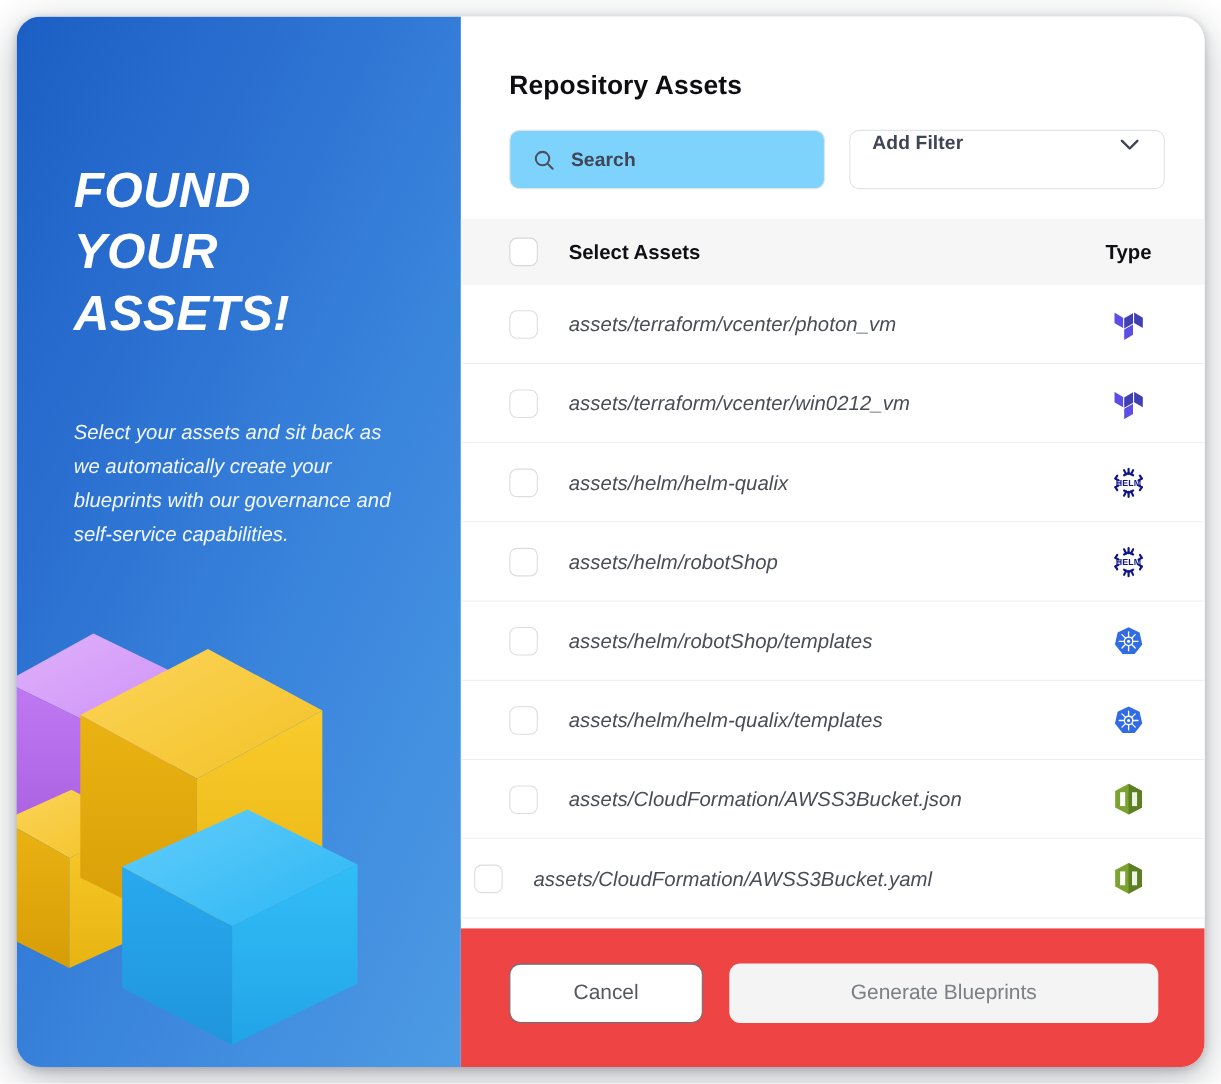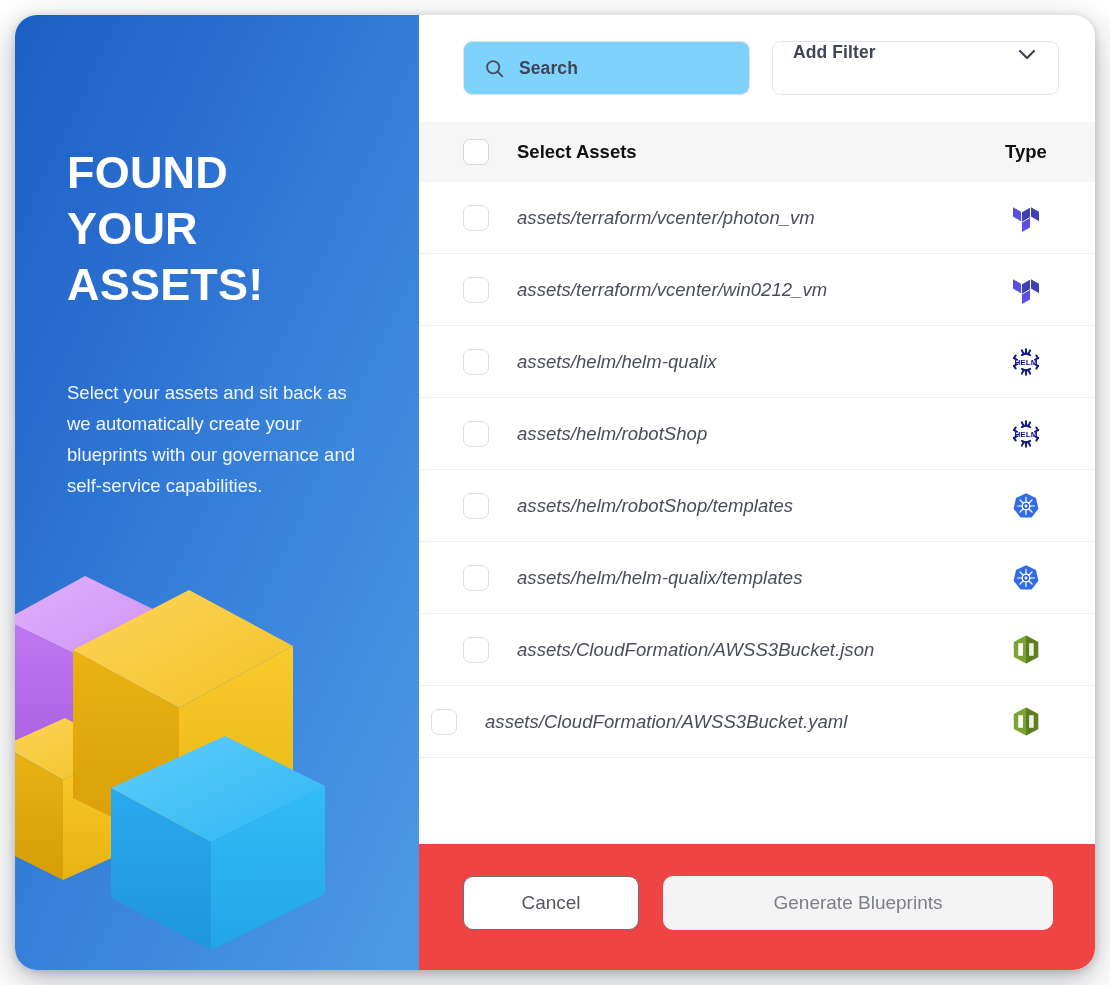--- a/index.html
+++ b/index.html
@@ -37,20 +37,21 @@
   }
 
   
   .hero {
     position: relative;
     width: 404px;
     flex: 0 0 404px;
     height: 100%;
     background: linear-gradient(115deg, #1b5fc4 0%, #2a6fd0 28%, #3b86dd 62%, #4d9ae4 100%);
     overflow: hidden;
+    font-style: italic;
   }
 
   .hero-text {
     position: absolute;
     left: 52px;
     top: 130px;
     width: 300px;
     z-index: 4;
   }
 
@@ -343,20 +344,21 @@
             <polygon points="108,238 222,186 322,236 208,292" fill="url(#cTop)"></polygon>
             <polygon points="108,238 208,292 208,400 108,348" fill="url(#cLeft)"></polygon>
             <polygon points="208,292 322,236 322,344 208,400" fill="url(#cRight)"></polygon>
           </g>
         </svg>
       </div>
     </div>
 
     <div class="panel">
 
+      <div class="panel-title">Repository Assets</div>
 
       <div class="toolbar">
 
         <div class="search-box">
           <span>
             <svg class="icon-svg" width="21" height="21" viewBox="0 0 24 24" fill="none" stroke="#4a4f5e" stroke-width="2.1" stroke-linecap="round">
               <circle cx="10.5" cy="10.5" r="7"></circle>
               <line x1="16" y1="16" x2="21" y2="21"></line>
             </svg>
           </span>

